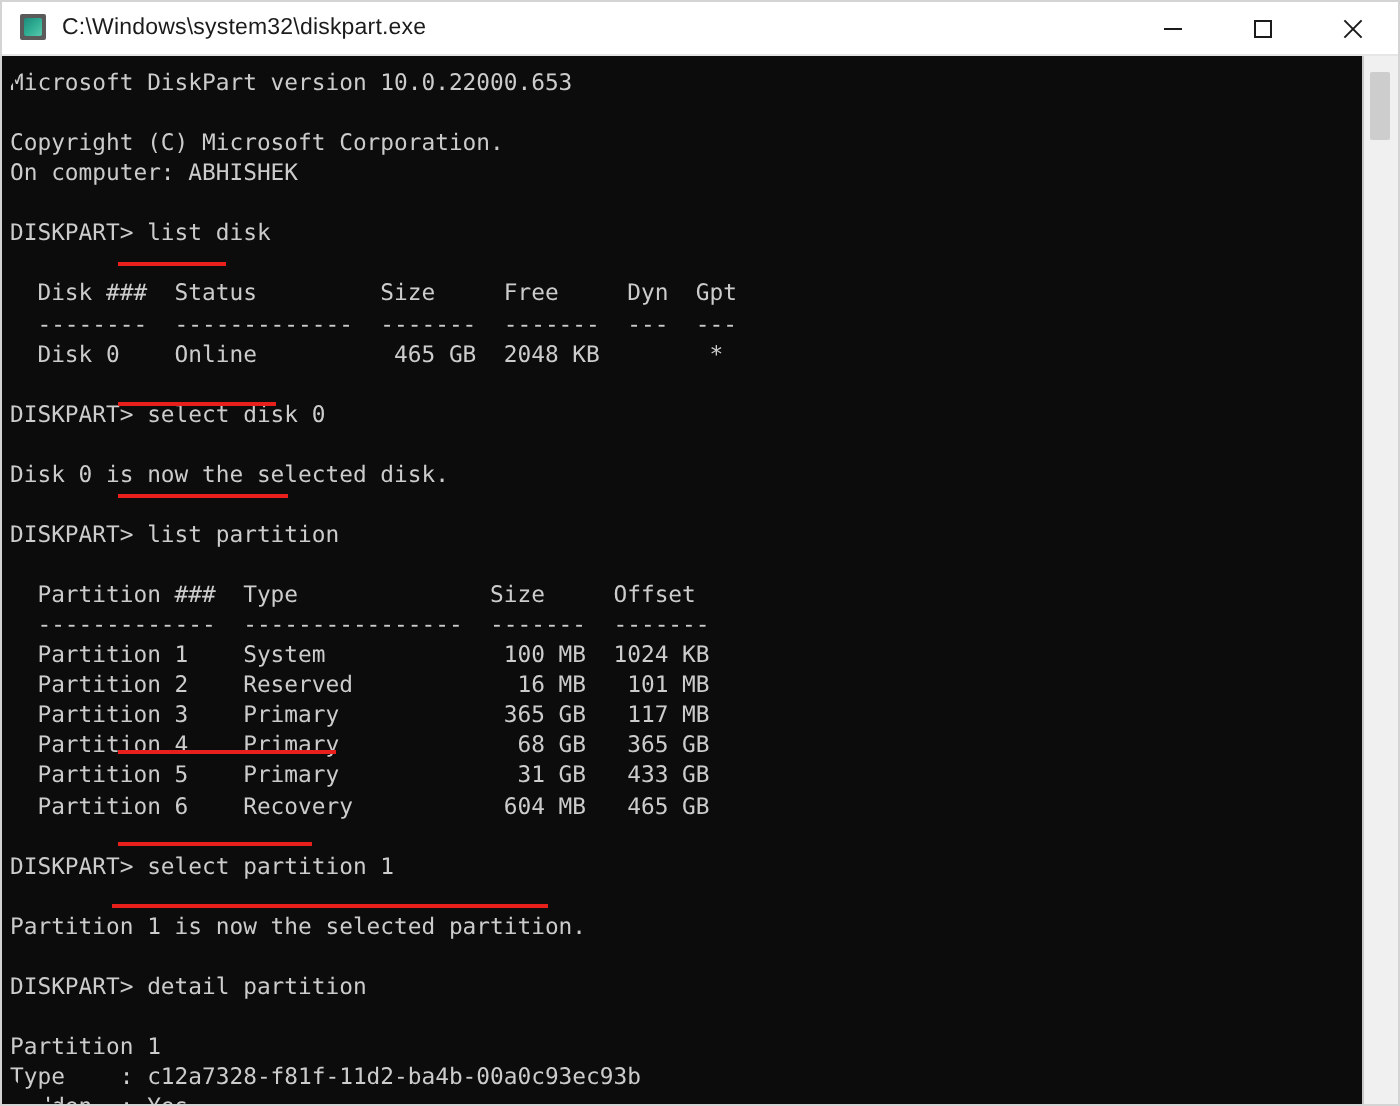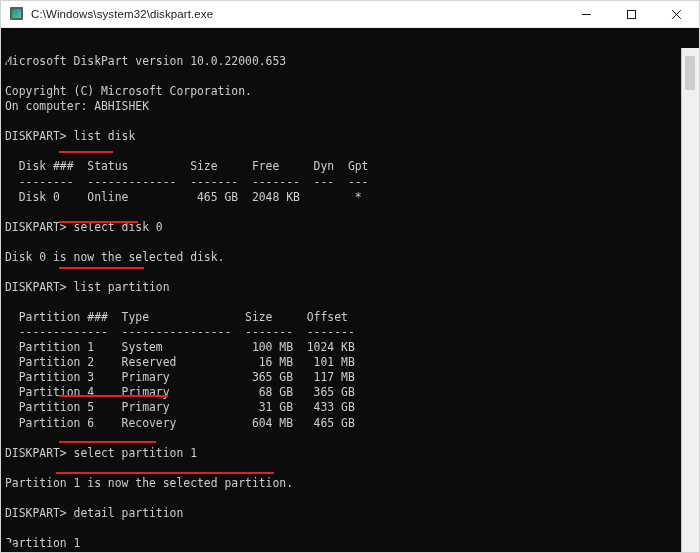--- a/index.html
+++ b/index.html
@@ -16,21 +16,20 @@
 
   #window {
     width: 700px;
     height: 553px;
     position: relative;
     background: #0c0c0c;
     display: flex;
     flex-direction: column;
     box-sizing: border-box;
     border: 1px solid #d4d4d4;
-    gap: 20px;
   }
 
   
   #titlebar {
     height: 26px;
     min-height: 26px;
     background: #ffffff;
     display: flex;
     align-items: center;
     position: relative;

